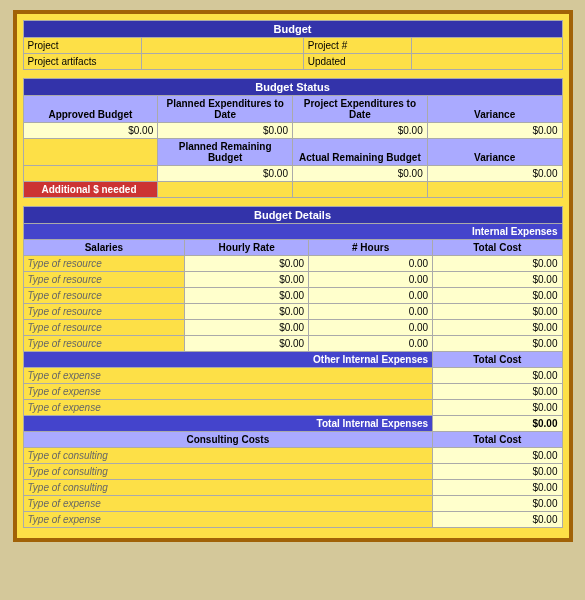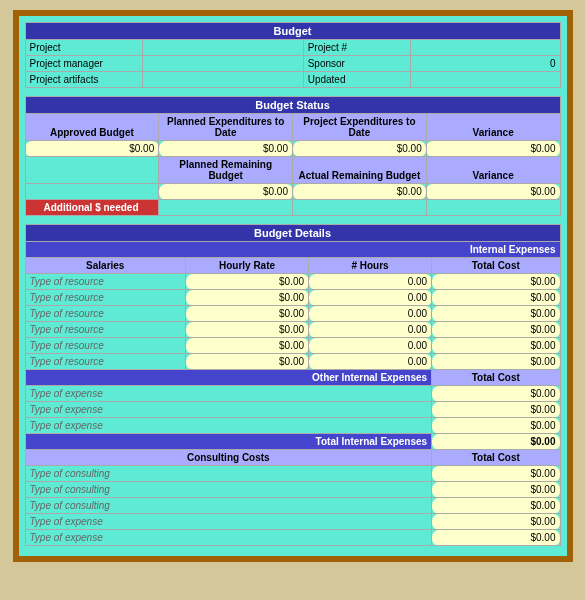--- a/index.html
+++ b/index.html
@@ -8,22 +8,22 @@
       font-size: 11px;
       background: #d4c89a;
       display: flex;
       justify-content: center;
       align-items: flex-start;
       padding: 10px;
       width: 585px;
       min-height: 600px;
     }
     .outer-border {
-      border: 6px solid #a16207;
-      background: #5eead4;
+      border: 4px solid #a16207;
+      background: #fde047;
       width: 560px;
       padding: 6px;
     }
     table {
       width: 100%;
       border-collapse: collapse;
       margin-bottom: 4px;
     }
     td, th {
       border: 1px solid #aaa;
@@ -52,21 +52,20 @@
     }
     .red-cell {
       background-color: #cc3333;
       color: #fff;
       font-weight: bold;
       font-size: 10px;
       padding-left: 18px;
     }
     .yellow-bg {
       background-color: #ffffcc;
-      border-radius: 7px;
     }
     .right-align {
       text-align: right;
     }
     .bold { font-weight: bold; }
     .light-blue-header {
       background-color: #aaaaff;
       color: #000;
       font-weight: bold;
       text-align: center;
@@ -85,26 +84,20 @@
         <tr>
       <td colspan="4" class="header-blue">Budget</td>
     </tr>
     <tr>
       <td style="width:22%"><span>Project</span></td>
       <td style="width:30%"></td>
       <td style="width:20%"><span>Project #</span></td>
       <td style="width:28%"></td>
     </tr>
     <tr>
-      <td>Project manager</td>
-      <td></td>
-      <td>Sponsor</td>
-      <td class="right-align">0</td>
-    </tr>
-    <tr>
       <td>Project artifacts</td>
       <td></td>
       <td>Updated</td>
       <td></td>
     </tr>
   </tbody>
     </table>
 
   <div style="height:4px;"></div>
 

